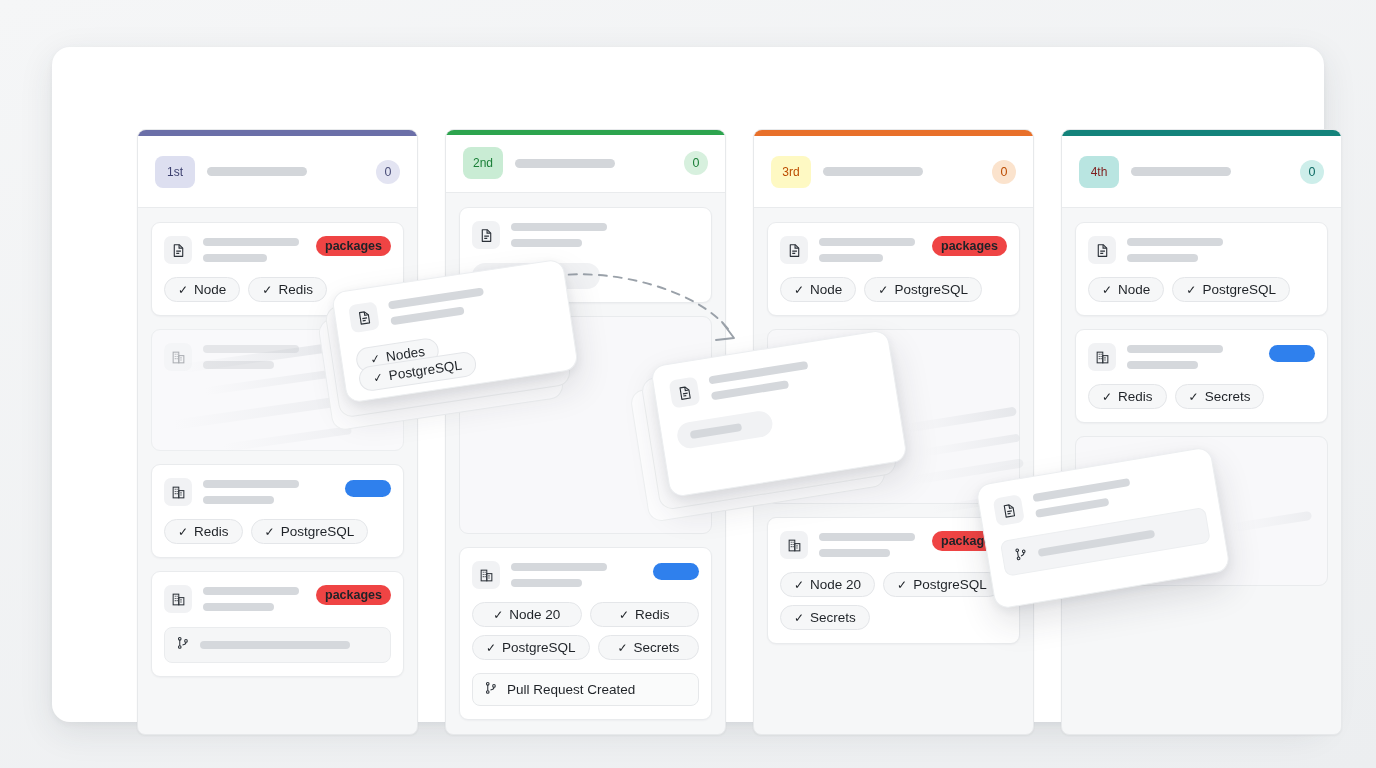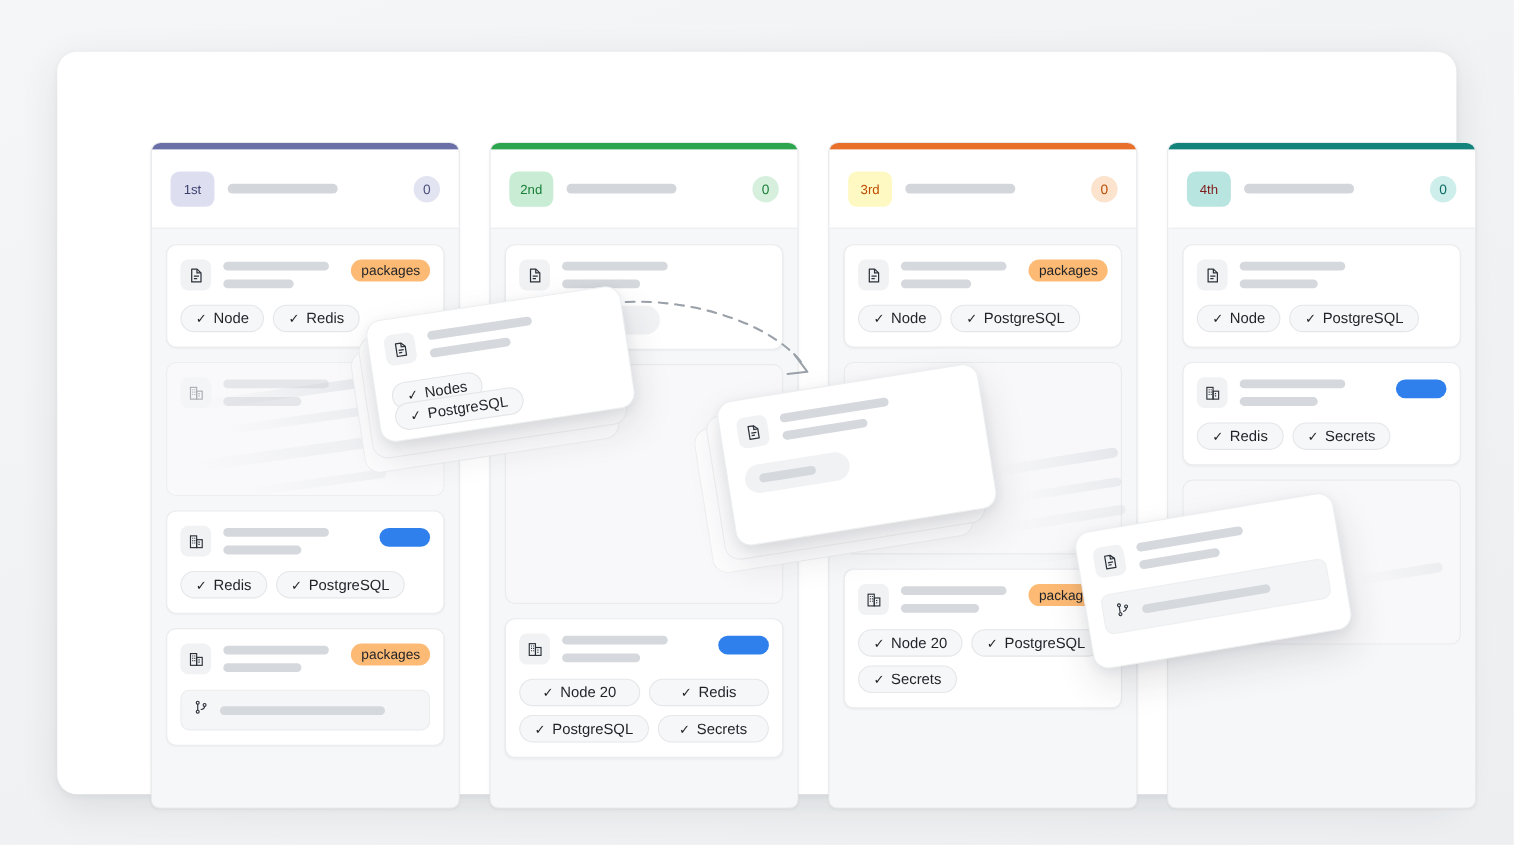--- a/index.html
+++ b/index.html
@@ -100,23 +100,23 @@
   }
   .icon-box svg { display:block; }
   .lines { flex: 1; display: flex; flex-direction: column; gap: 8px; padding-top: 2px; }
   .ln { height: 8px; border-radius: 4px; background: #d5d8dc; }
   .ln.w1 { width: 82px; }
   .ln.w2 { width: 64px; }
   .ln.w3 { width: 96px; }
   .ln.w4 { width: 71px; }
   .tag-plain {
     margin-left: auto; flex: none;
-    background: #fdba74; color: #1f2328;
+    background: #ef4444; color: #1f2328;
     font-size: 12.5px; border-radius: 11px;
-    padding: 3px 9px; align-self: flex-start;
+    padding: 3px 9px; align-self: flex-start; font-weight: bold;
   }
   .pill-blue {
     margin-left: auto; flex: none; align-self: flex-start;
     width: 46px; height: 17px; border-radius: 9px; background: #2f80ed;
     margin-top: 2px;
   }
   .chk-row {
     display: flex; flex-wrap: wrap; gap: 8px; margin-top: 13px;
   }
   .chk {
@@ -376,20 +376,31 @@
                   <span>Redis</span>
                 </span>
               <span class="chk grow">
                   <span class="tick">✓</span>
                   <span>PostgreSQL</span>
                 </span>
               <span class="chk grow">
                   <span class="tick">✓</span>
                   <span>Secrets</span>
                 </span>
+            </div>
+            <div class="status-row">
+              <span>
+                <svg width="14" height="14" viewBox="0 0 16 16" fill="none" stroke="#2b3138" stroke-width="1.2">
+                  <circle cx="4.3" cy="3.2" r="1.5"></circle>
+                    <circle cx="4.3" cy="12.6" r="1.5"></circle>
+                    <circle cx="11.4" cy="5.6" r="1.5"></circle>
+                  <path d="M4.3 4.7v6.4M11.4 7.1c0 2.3-2.2 2.9-4 3.2"></path>
+                </svg>
+              </span>
+              <span>Pull Request Created</span>
             </div>
           </div>
 
         </div>
       </div>
 
       <div class="column">
         <div class="col-topbar" style="background:#e8702a"></div>
         <div class="col-head">
           <div class="col-badge" style="background:#fef9c3;color:#bc4c00">3rd</div>

